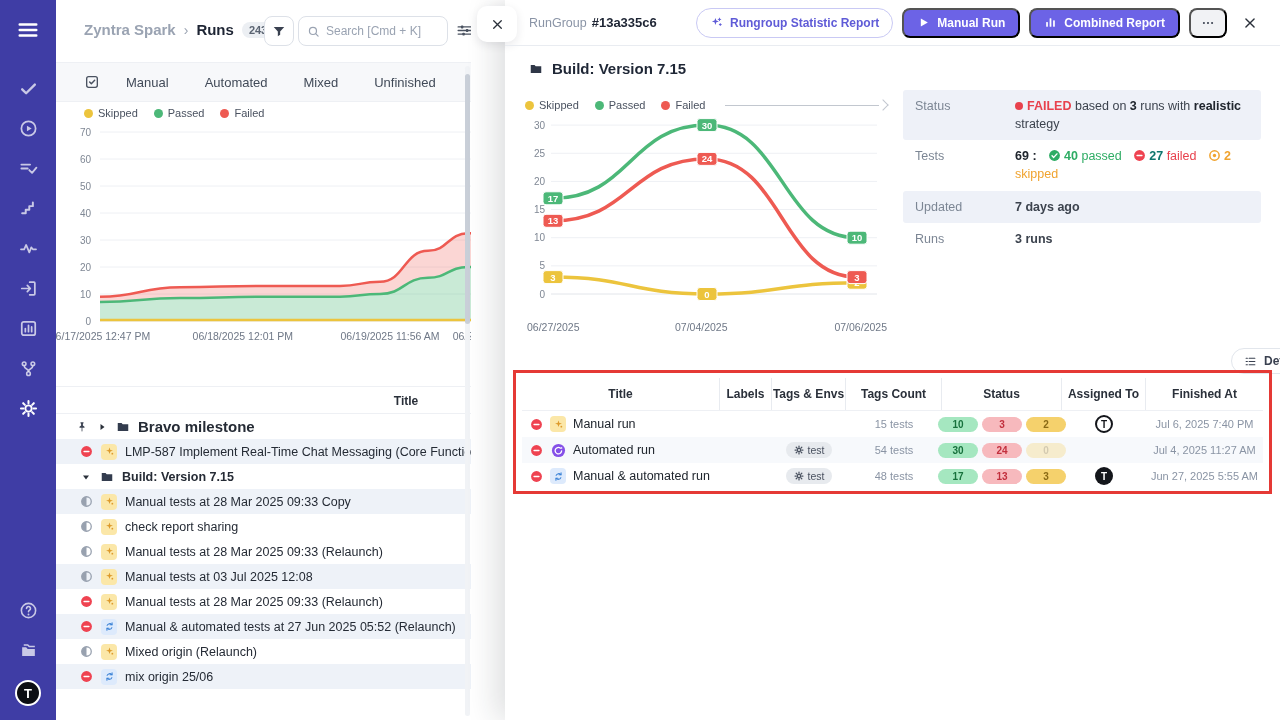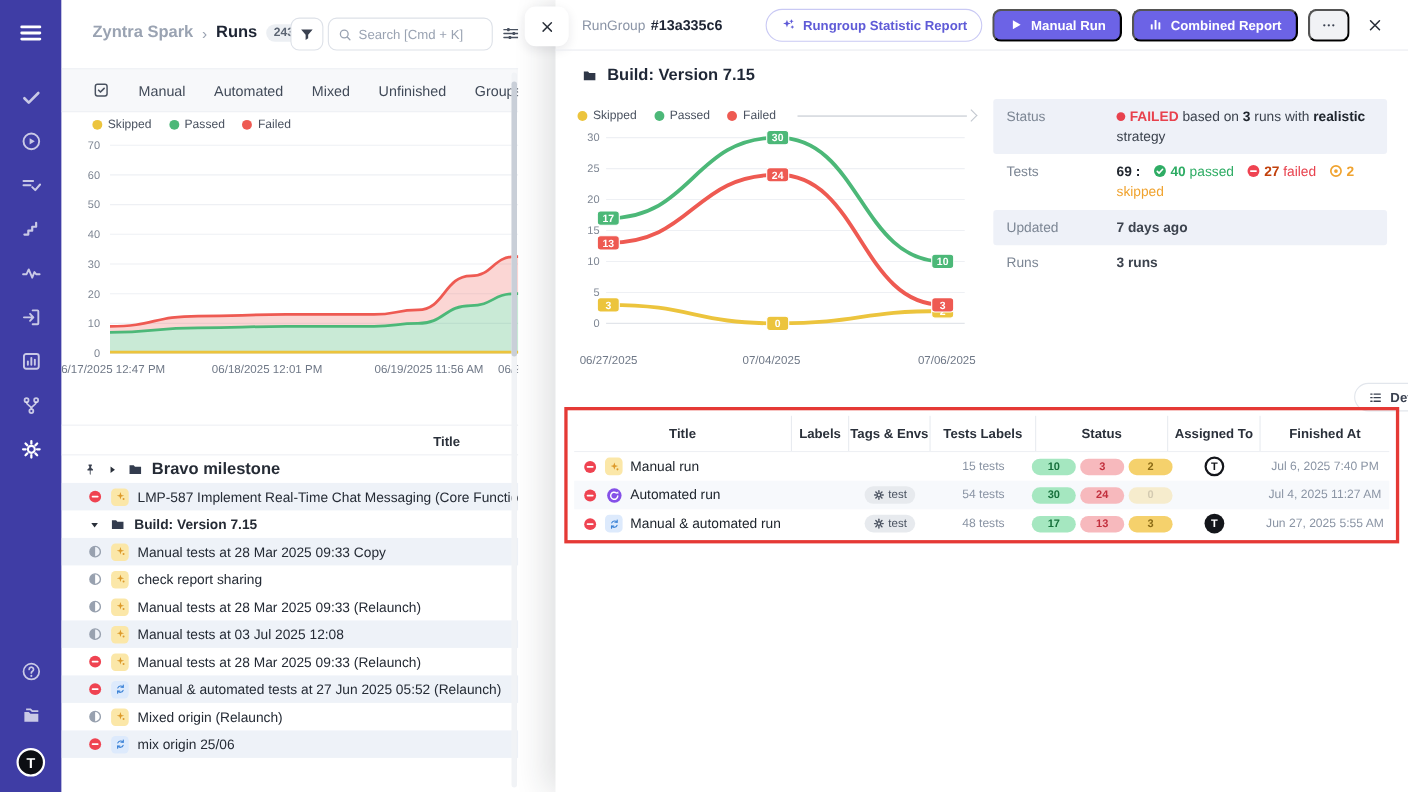--- a/index.html
+++ b/index.html
@@ -104,21 +104,21 @@
   .d-details { position:absolute; left:398px; top:90px; width:358px; font-size:12.5px; }
   .d-row { display:flex; padding:7px 12px; border-radius:3px; line-height:1.45; }
   .d-row.pale { background:#eef1f8; }
   .d-row .dl { width:100px; flex:none; color:#7c8694; }
   .d-row .dv { flex:1; color:#3c434e; }
   .inlb { display:inline; }
   .b { font-weight:bold; color:#20262e; }
   .red-b { font-weight:bold; color:#e8414d; }
   .dot-red { display:inline-block; width:8px; height:8px; border-radius:50%; background:#e8414d; margin-right:4px; }
   .grn { color:#2eac64; } .rd { color:#e8414d; } .org { color:#f0a32f; }
-  .grn.b { color:#2eac64; } .rd.b { color:#c2410c; } .org.b { color:#f0a32f; }
+  .grn.b { color:#2eac64; } .rd.b { color:#0f766e; } .org.b { color:#f0a32f; }
   .ic-inline { display:inline-block; width:13px; height:13px; vertical-align:-2px; margin:0 3px 0 8px; }
   .ic-inline svg { width:13px; height:13px; }
 
   .d-toolbar { position:absolute; right:22px; top:348px; display:flex; align-items:center; gap:12px; }
   .defview { height:26px; border:1px solid #e2e6ec; border-radius:15px; display:flex; align-items:center; gap:7px; padding:0 12px; font-size:12px; font-weight:bold; color:#3a4150; cursor:pointer; background:#fff; }
   .defview svg { width:13px; height:13px; }
   .d-sliders { width:18px; height:18px; color:#4a5260; cursor:pointer; }
   .d-sliders svg { width:16px; height:16px; }
 
   .highlight { position:absolute; left:8px; top:370px; width:759px; height:124px; border:3px solid #e53935; }
@@ -263,21 +263,21 @@
             <rect x="14" y="10" width="3.4" height="4" rx="1" fill="currentColor"></rect>
             <rect x="9" y="15" width="3.4" height="4" rx="1" fill="currentColor"></rect>
           </svg></div>
     </header>
 
     <div class="tabbar">
       <span class="tab-selectall"><svg viewBox="0 0 24 24" fill="none" xmlns="http://www.w3.org/2000/svg">
             <rect x="4" y="4" width="16" height="16" rx="3" stroke="currentColor" stroke-width="2"></rect>
             <path d="M8.5 12l2.5 2.5L16 9.5" stroke="currentColor" stroke-width="2.2" stroke-linecap="round" stroke-linejoin="round"></path>
           </svg></span>
-      <span id="tabs-holder" style="display:flex;gap:26px;align-items:center">
+      <span id="tabs-holder" style="display:flex;gap:36px;align-items:center">
           <span class="tab">Manual</span>
           <span class="tab">Automated</span>
           <span class="tab">Mixed</span>
           <span class="tab">Unfinished</span>
           <span class="tab">Groups</span>
         </span>
       <span class="tab-chip">test work</span>
     </div>
 
     <div class="legend-row" id="left-legend">
@@ -712,21 +712,21 @@
             <rect x="9" y="15" width="3.4" height="4" rx="1" fill="currentColor"></rect>
           </svg></span>
     </div>
 
     <div class="highlight">
       <div class="d-table">
         <div class="t-head" id="table-head">
             <div class="th">Title</div>
             <div class="th">Labels</div>
             <div class="th">Tags &amp; Envs</div>
-            <div class="th">Tests Labels</div>
+            <div class="th">Tags Count</div>
             <div class="th">Status</div>
             <div class="th">Assigned To</div>
             <div class="th">Finished At</div>
           </div>
         <div id="table-rows">
             <div class="t-row">
               <div class="t-cell title">
                 <span class="st-ic">
                   <svg viewBox="0 0 24 24" fill="none" xmlns="http://www.w3.org/2000/svg">
                     <circle cx="12" cy="12" r="10" fill="#ef4351"></circle>

